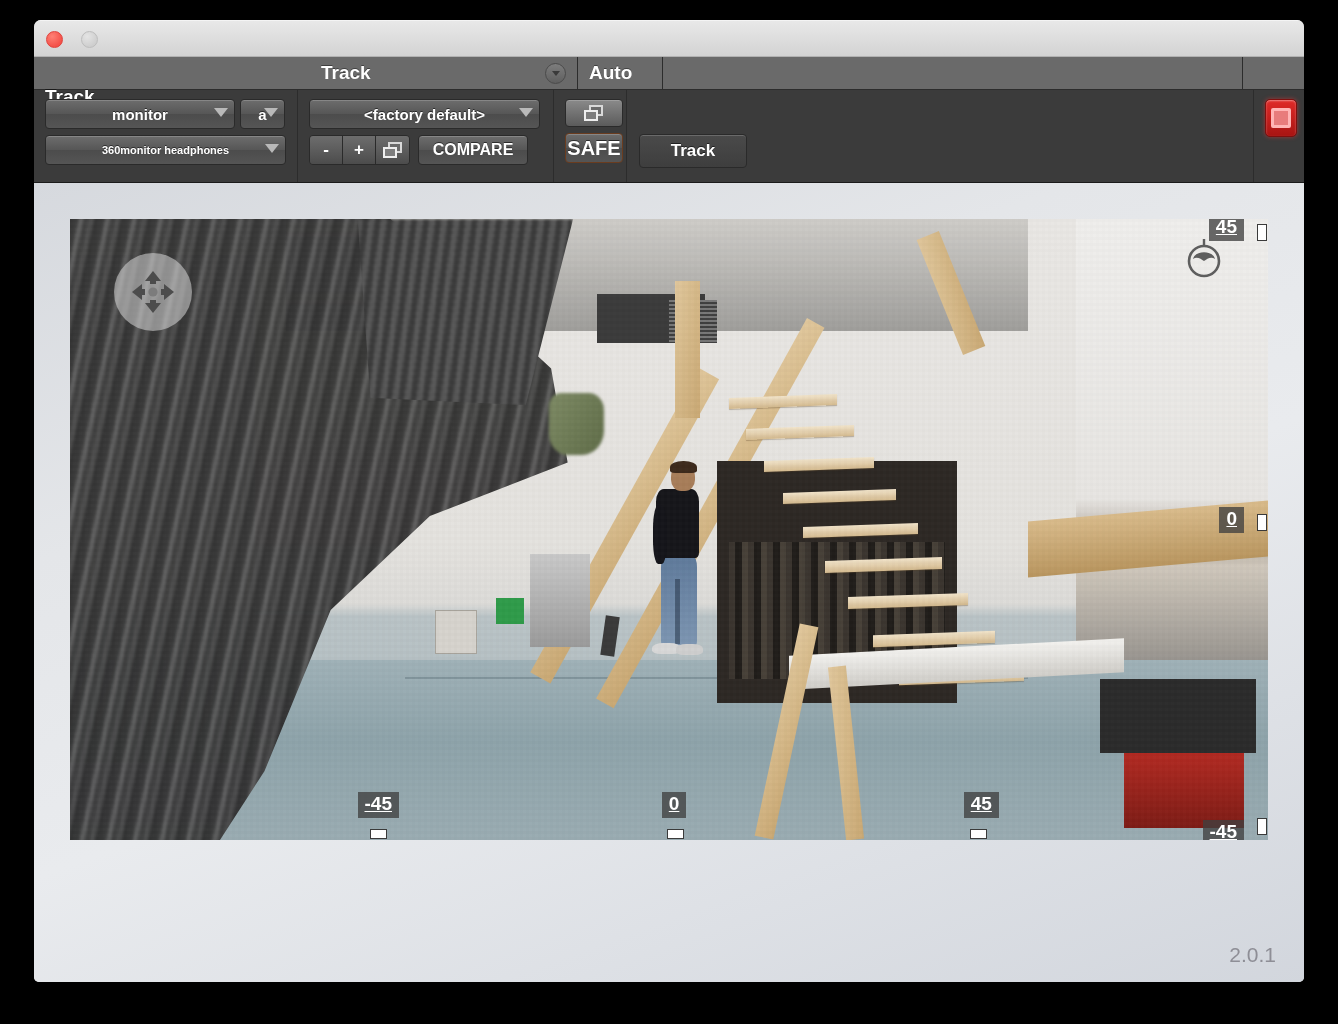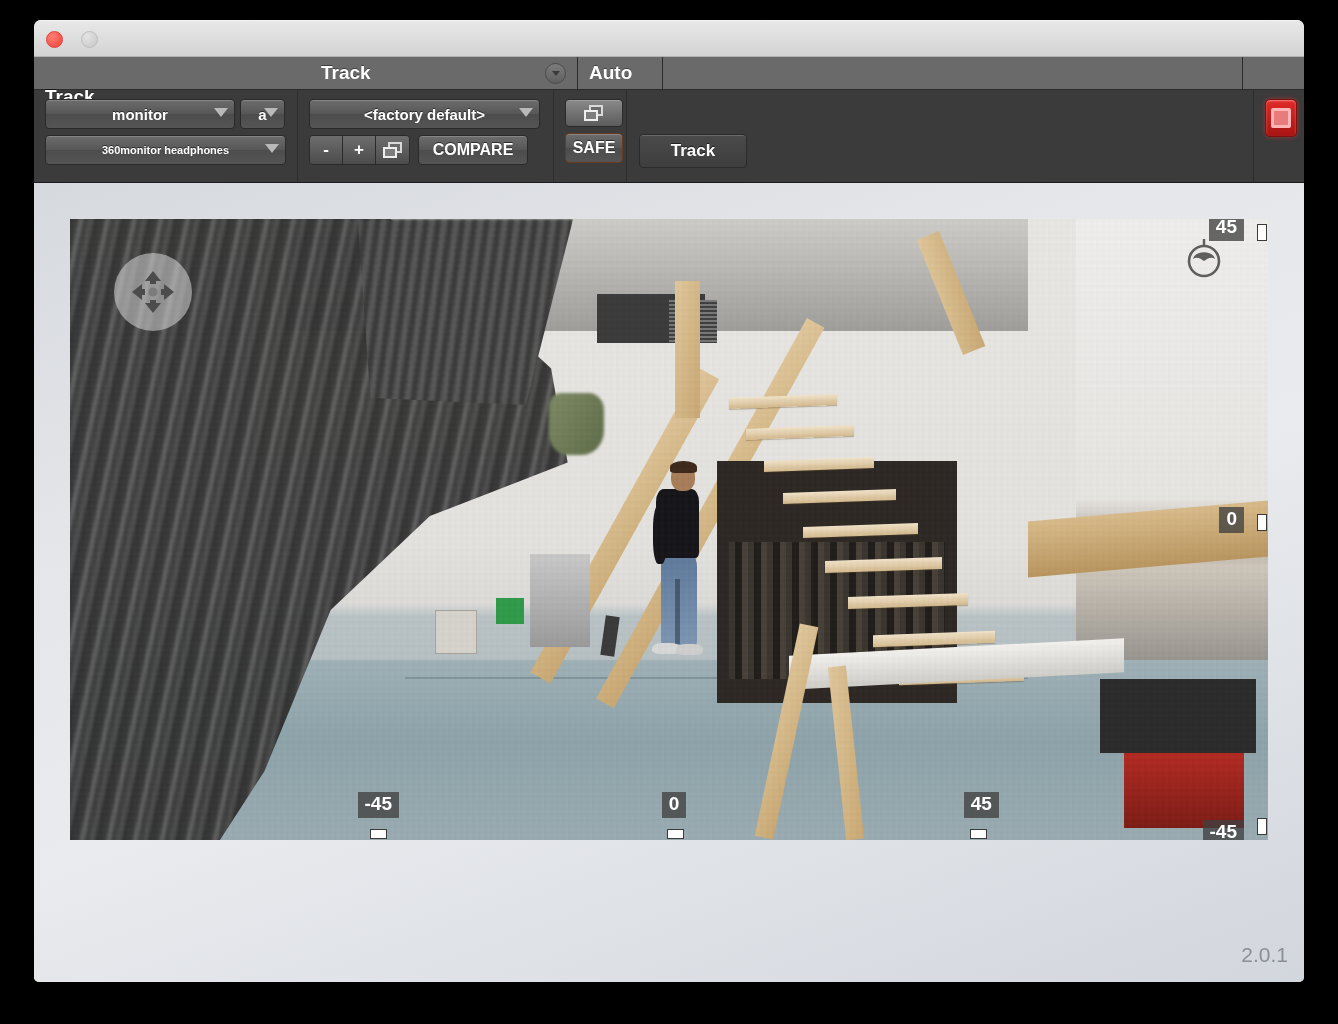--- a/index.html
+++ b/index.html
@@ -81,21 +81,21 @@
   .presetrow { display:flex; gap:8px; align-items:center; }
   .segwrap { display:flex; border:1px solid #2a2a2a; border-radius:4px; overflow:hidden; }
   .seg { width:33px; height:28px; background: linear-gradient(to bottom,#6d6d6d,#4c4c4c);
          color:#fff; font-weight:bold; font-size:17px; display:flex;align-items:center;justify-content:center;
          border-right:1px solid #2a2a2a; box-sizing:border-box;}
   .seg:last-child{border-right:none;}
   .b-compare { width:110px; height:30px; font-size:16px; }
 
   .b-autoicon { width:58px; height:28px; margin-bottom:6px;
      background: linear-gradient(to bottom,#8a8a8a,#5b5b5b);}
-  .b-safe { width:58px; height:30px; font-size:16px; border-color:#6a3c1f;}
+  .b-safe { width:58px; height:30px; font-size:20px; border-color:#6a3c1f;}
   .b-native { width:108px; height:34px; font-size:17px; background:linear-gradient(to bottom,#4a4a4a,#3e3e3e); }
 
   .redbtn {
     width:30px;height:36px;border-radius:5px;
     background: linear-gradient(to bottom,#e02a28,#a81412);
     border:1px solid #7d0f0e;
     display:flex;align-items:center;justify-content:center;
     box-shadow: inset 0 1px 2px rgba(255,255,255,.45), 0 0 4px rgba(255,60,60,.5);
   }
   .redbtn .inner { width:14px;height:14px;border:3px solid #ffb5b5; background:#e87c7c; border-radius:2px; }
@@ -182,25 +182,25 @@
   .navpad { position:absolute; left:44px; top:34px; width:78px; height:78px; border-radius:50%;
       background: rgba(225,225,225,.52); display:flex;align-items:center;justify-content:center;}
   .navpad svg { display:block; }
 
   
   .headicon { position:absolute; right:42px; top:18px; width:44px; height:44px; }
 
   
   .axlbl { position:absolute; background: rgba(64,64,64,.78); color:#fff;
      font-size:19px; font-weight:bold; padding:1px 7px 3px; font-family:"Liberation Sans",sans-serif;
-     line-height:1.15; }
+     line-height:1.15;text-decoration:underline; }
   .tick-v { position:absolute; width:10px; height:17px; background:#fff; border:1px solid #3a3a3a; box-sizing:border-box;}
   .tick-h { position:absolute; width:17px; height:10px; background:#fff; border:1px solid #3a3a3a; box-sizing:border-box;}
 
-  .version { position:absolute; right:16px; bottom:18px; font-size:21px; color:#8e8e96; font-family:"Liberation Sans",sans-serif;}
+  .version { position:absolute; right:28px; bottom:18px; font-size:21px; color:#8e8e96; font-family:"Liberation Sans",sans-serif;}
 </style>
 </head>
 <body>
 
 <div id="root">
   <div class="window">
 
     <div class="titlebar">
       <div class="tb-btn tb-close"></div>
       <div class="tb-btn tb-min"></div>

